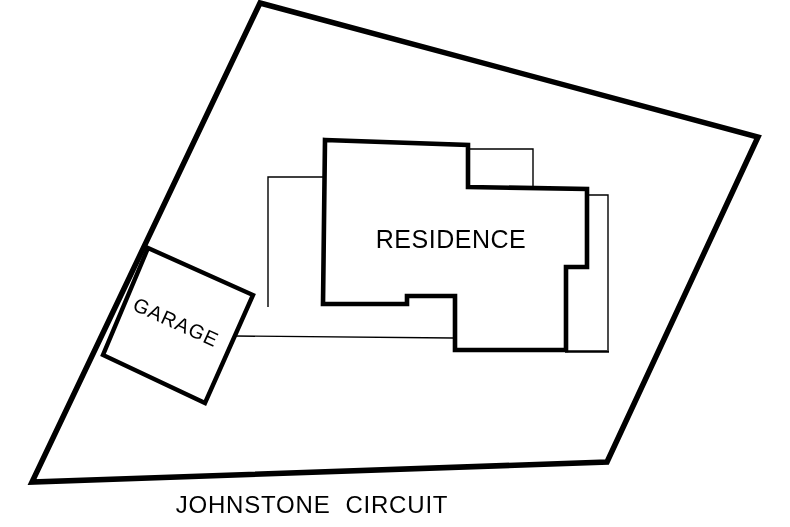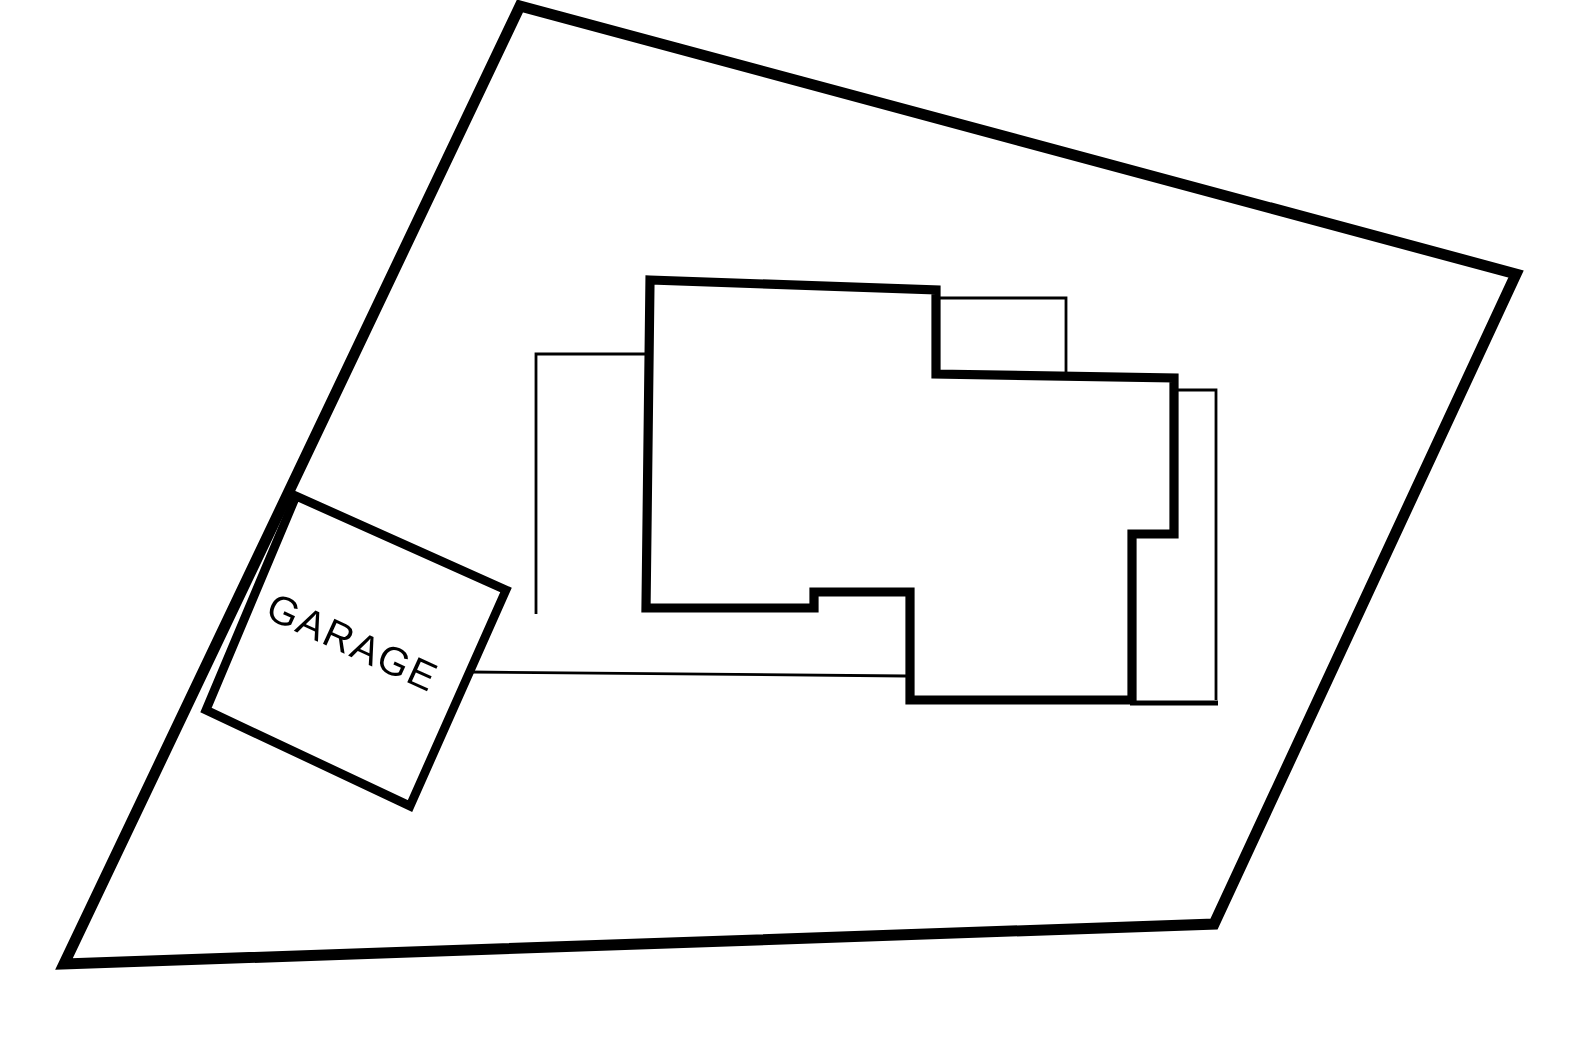--- a/index.html
+++ b/index.html
@@ -73,17 +73,19 @@
 
     <polygon class="ln ln-garage" points="148,248 253,295 205,403 103,355"></polygon>
 
     <polyline class="ln ln-thin" points="268,307 268,177 324,177"></polyline>
     <polyline class="ln ln-thin" points="470,149 533,149 533,186"></polyline>
     <polyline class="ln ln-thin" points="588,195 608,195 608,350"></polyline>
     <line class="ln ln-medium" x1="565" y1="351.5" x2="609" y2="351.5"></line>
     <line class="ln ln-thin" x1="235" y1="336" x2="453" y2="338"></line>
   </svg>
 
+  <div class="plan-label label-residence">RESIDENCE</div>
 
   <div class="plan-label label-garage">GARAGE</div>
 
+  <div class="plan-label label-street">JOHNSTONE  CIRCUIT</div>
 
 </div>
 
 </body></html>

